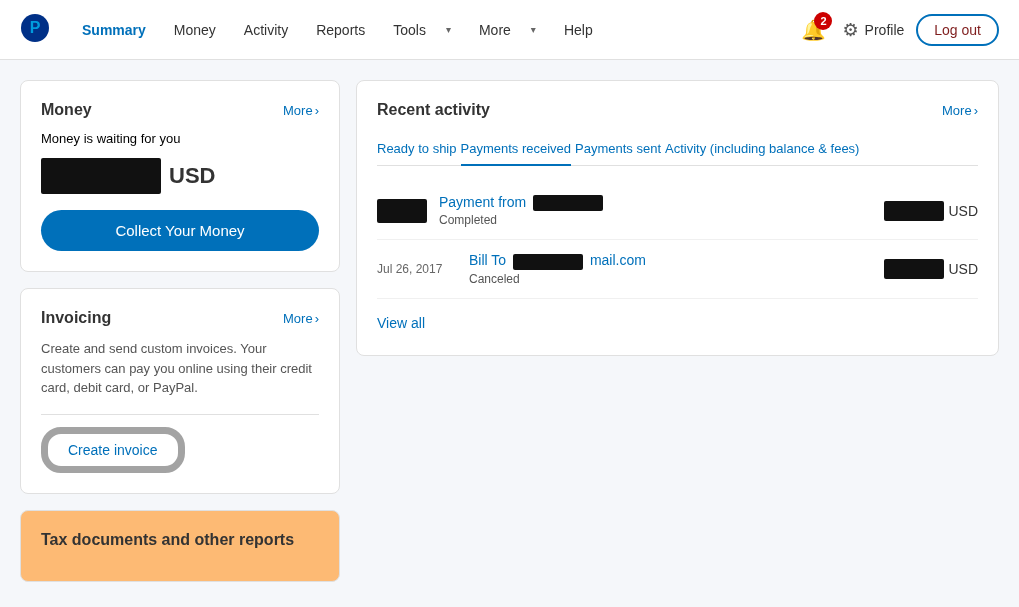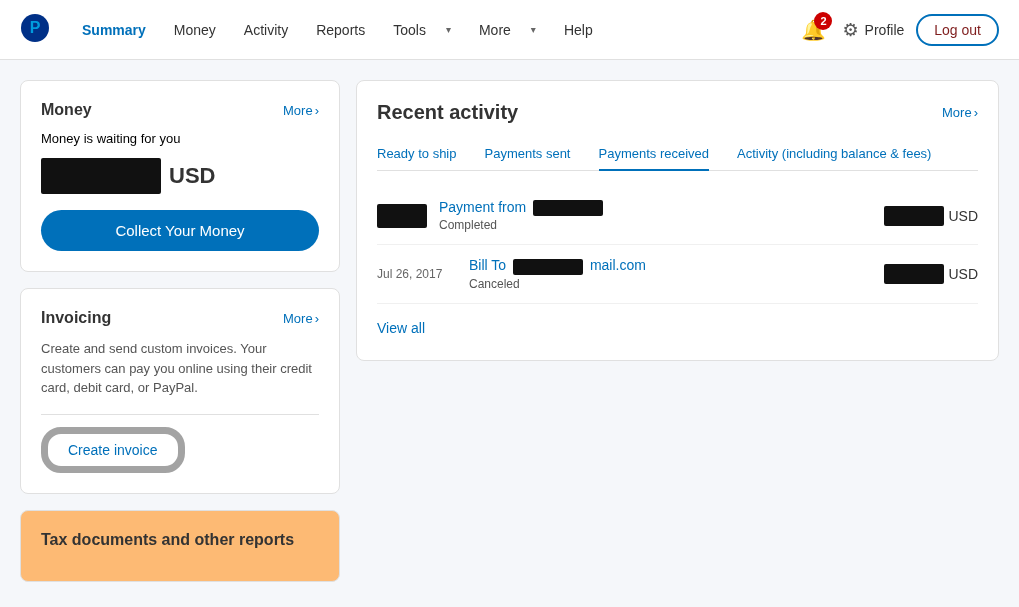--- a/index.html
+++ b/index.html
@@ -214,27 +214,27 @@
       border: 1px solid #e0e0e0;
       padding: 20px;
     }
     .activity-header {
       display: flex;
       justify-content: space-between;
       align-items: center;
       margin-bottom: 14px;
     }
     .activity-title {
-      font-size: 20px;
+      font-size: 16px;
       font-weight: 600;
       color: #333;
     }
     .activity-tabs {
       display: flex;
-      gap: 28px;
+      gap: 4px;
       border-bottom: 1px solid #e0e0e0;
       margin-bottom: 16px;
     }
     .activity-tab {
       padding: 8px 0;
       font-size: 13px;
       cursor: pointer;
       color: #0070ba;
       border-bottom: 2px solid transparent;
       margin-bottom: -1px;
@@ -397,22 +397,22 @@
       <div class="activity-header">
         <span class="activity-title">Recent activity</span>
         <a class="more-link">
           <span>More</span>
           <span>›</span>
         </a>
       </div>
 
       <div class="activity-tabs">
         <span class="activity-tab">Ready to ship</span>
+        <span class="activity-tab active">Payments received</span>
         <span class="activity-tab">Payments sent</span>
-        <span class="activity-tab active">Payments received</span>
         <span class="activity-tab">Activity (including balance &amp; fees)</span>
       </div>
 
       <div class="transaction-row">
         <div class="tx-icon-placeholder"></div>
         <div class="tx-info">
           <div>
             <a class="tx-link">
               <span>Payment from</span>
               <span class="tx-redacted"></span>

